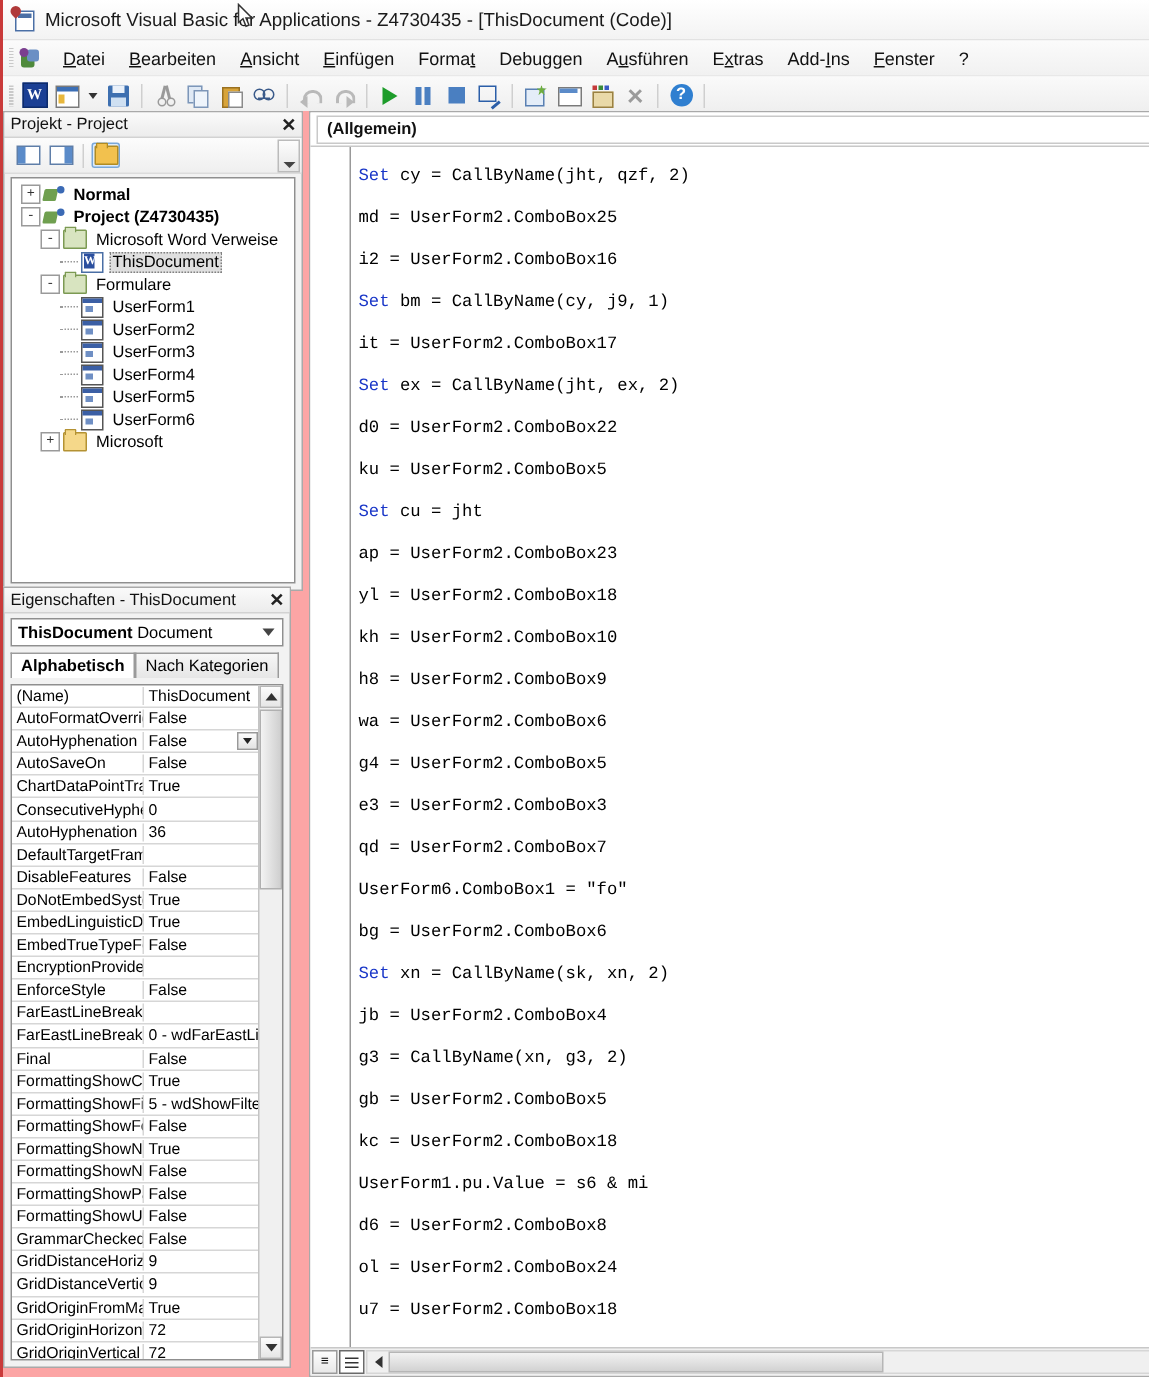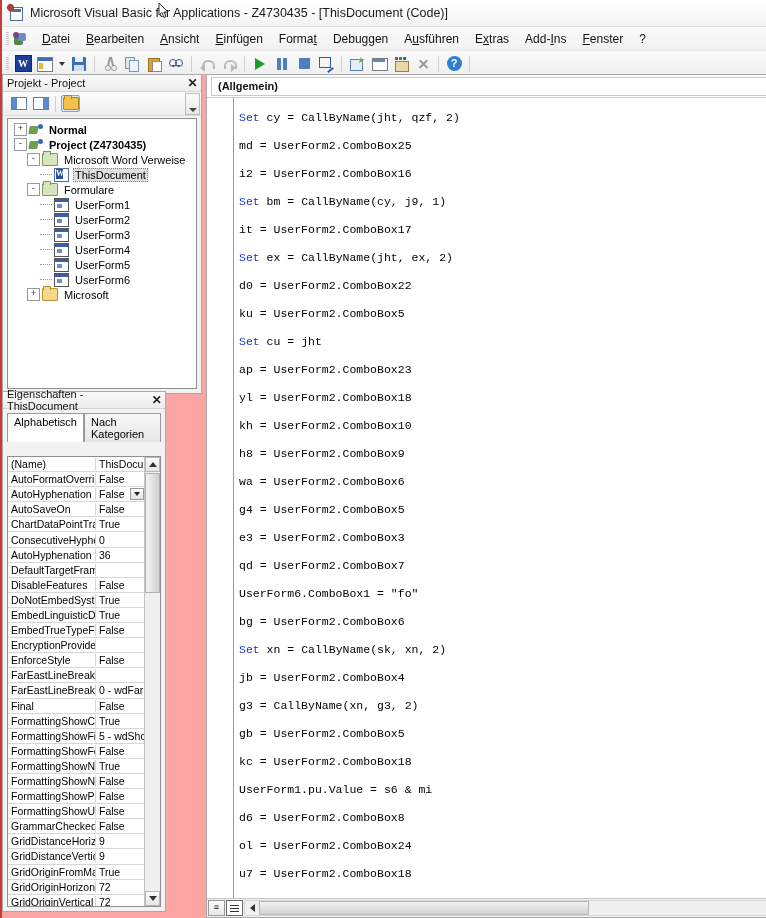--- a/index.html
+++ b/index.html
@@ -194,32 +194,32 @@
                 color:#fff;background:#2b4f9e;width:7px;height:10px;line-height:10px;text-align:center;
                 font-family:"Liberation Serif",serif;}
   .ic-form{width:13px;height:12px;margin-right:4px;background:#fff;border:1px solid #555;
            position:relative;flex:0 0 auto;}
   .ic-form:before{content:"";position:absolute;left:0;top:0;right:0;height:3px;background:#3b5fa5;}
   .ic-form:after{content:"";position:absolute;left:2px;top:5px;width:5px;height:4px;background:#6f8fc4;}
   .tlabel{padding:0 2px;}
   .tlabel.bold{font-weight:bold;}
   .tlabel.sel{background:#dfdfdf;border:1px dotted #808080;padding:0 1px;}
 
-  #props-panel{left:0;top:317px;width:164px;height:521px;}
+  #props-panel{left:0;top:317px;width:192px;height:521px;}
   .props-combo{margin:3px 4px 0 4px;height:17px;background:#fff;border:1px solid #8f8f8f;
                display:flex;align-items:center;padding:0 2px 0 4px;font-size:11px;
                justify-content:space-between;}
   .props-combo .cv{white-space:nowrap;overflow:hidden;}
   .props-combo .cv b{font-weight:bold;}
   .chev{width:0;height:0;border-left:4px solid transparent;border-right:4px solid transparent;
         border-top:5px solid #444;margin-right:3px;}
   .tabs{display:flex;margin:4px 4px 0 4px;font-size:11px;}
   .tab{padding:2px 6px 2px 6px;border:1px solid #9a9a9a;border-bottom:none;
        background:linear-gradient(#f7f7f7,#e6e6e6);position:relative;top:0;}
-  .tab.active{background:#fff;font-weight:normal;}
+  .tab.active{background:#fff;font-weight:bold;}
   .grid-wrap{position:absolute;left:4px;right:4px;top:64px;bottom:4px;
              border:1px solid #8f8f8f;background:#fff;overflow:hidden;display:flex;}
   .grid-rows{flex:1 1 auto;overflow:hidden;}
   .grow{display:flex;height:14.1px;border-bottom:1px solid #d6d6d6;font-size:10.5px;
         align-items:center;}
   .gname{width:84px;flex:0 0 84px;padding-left:3px;border-right:1px solid #d6d6d6;
          white-space:nowrap;overflow:hidden;}
   .gval{flex:1 1 auto;padding-left:3px;white-space:nowrap;overflow:hidden;position:relative;}
   .grow.sel .gval{background:#fff;}
   .grow.sel .gval .dd{position:absolute;right:0;top:0;bottom:0;width:14px;
@@ -516,20 +516,25 @@
             <span class="tlabel">Microsoft</span>
           </div>
         </div>
     </div>
 
     <div class="panel" id="props-panel">
       <div class="panel-title">
         <span>Eigenschaften - ThisDocument</span>
         <span class="panel-close">✕</span>
       </div>
+      <div class="props-combo">
+        <span class="cv"><b>ThisDocument</b>
+          <span>Document</span></span>
+        <span class="chev"></span>
+      </div>
       <div class="tabs">
         <span class="tab active">Alphabetisch</span>
         <span class="tab">Nach Kategorien</span>
       </div>
       <div class="grid-wrap">
         <div class="grid-rows" id="props-rows">
             <div class="grow">
               <span class="gname">(Name)</span>
               <span class="gval">ThisDocument</span>
             </div>

